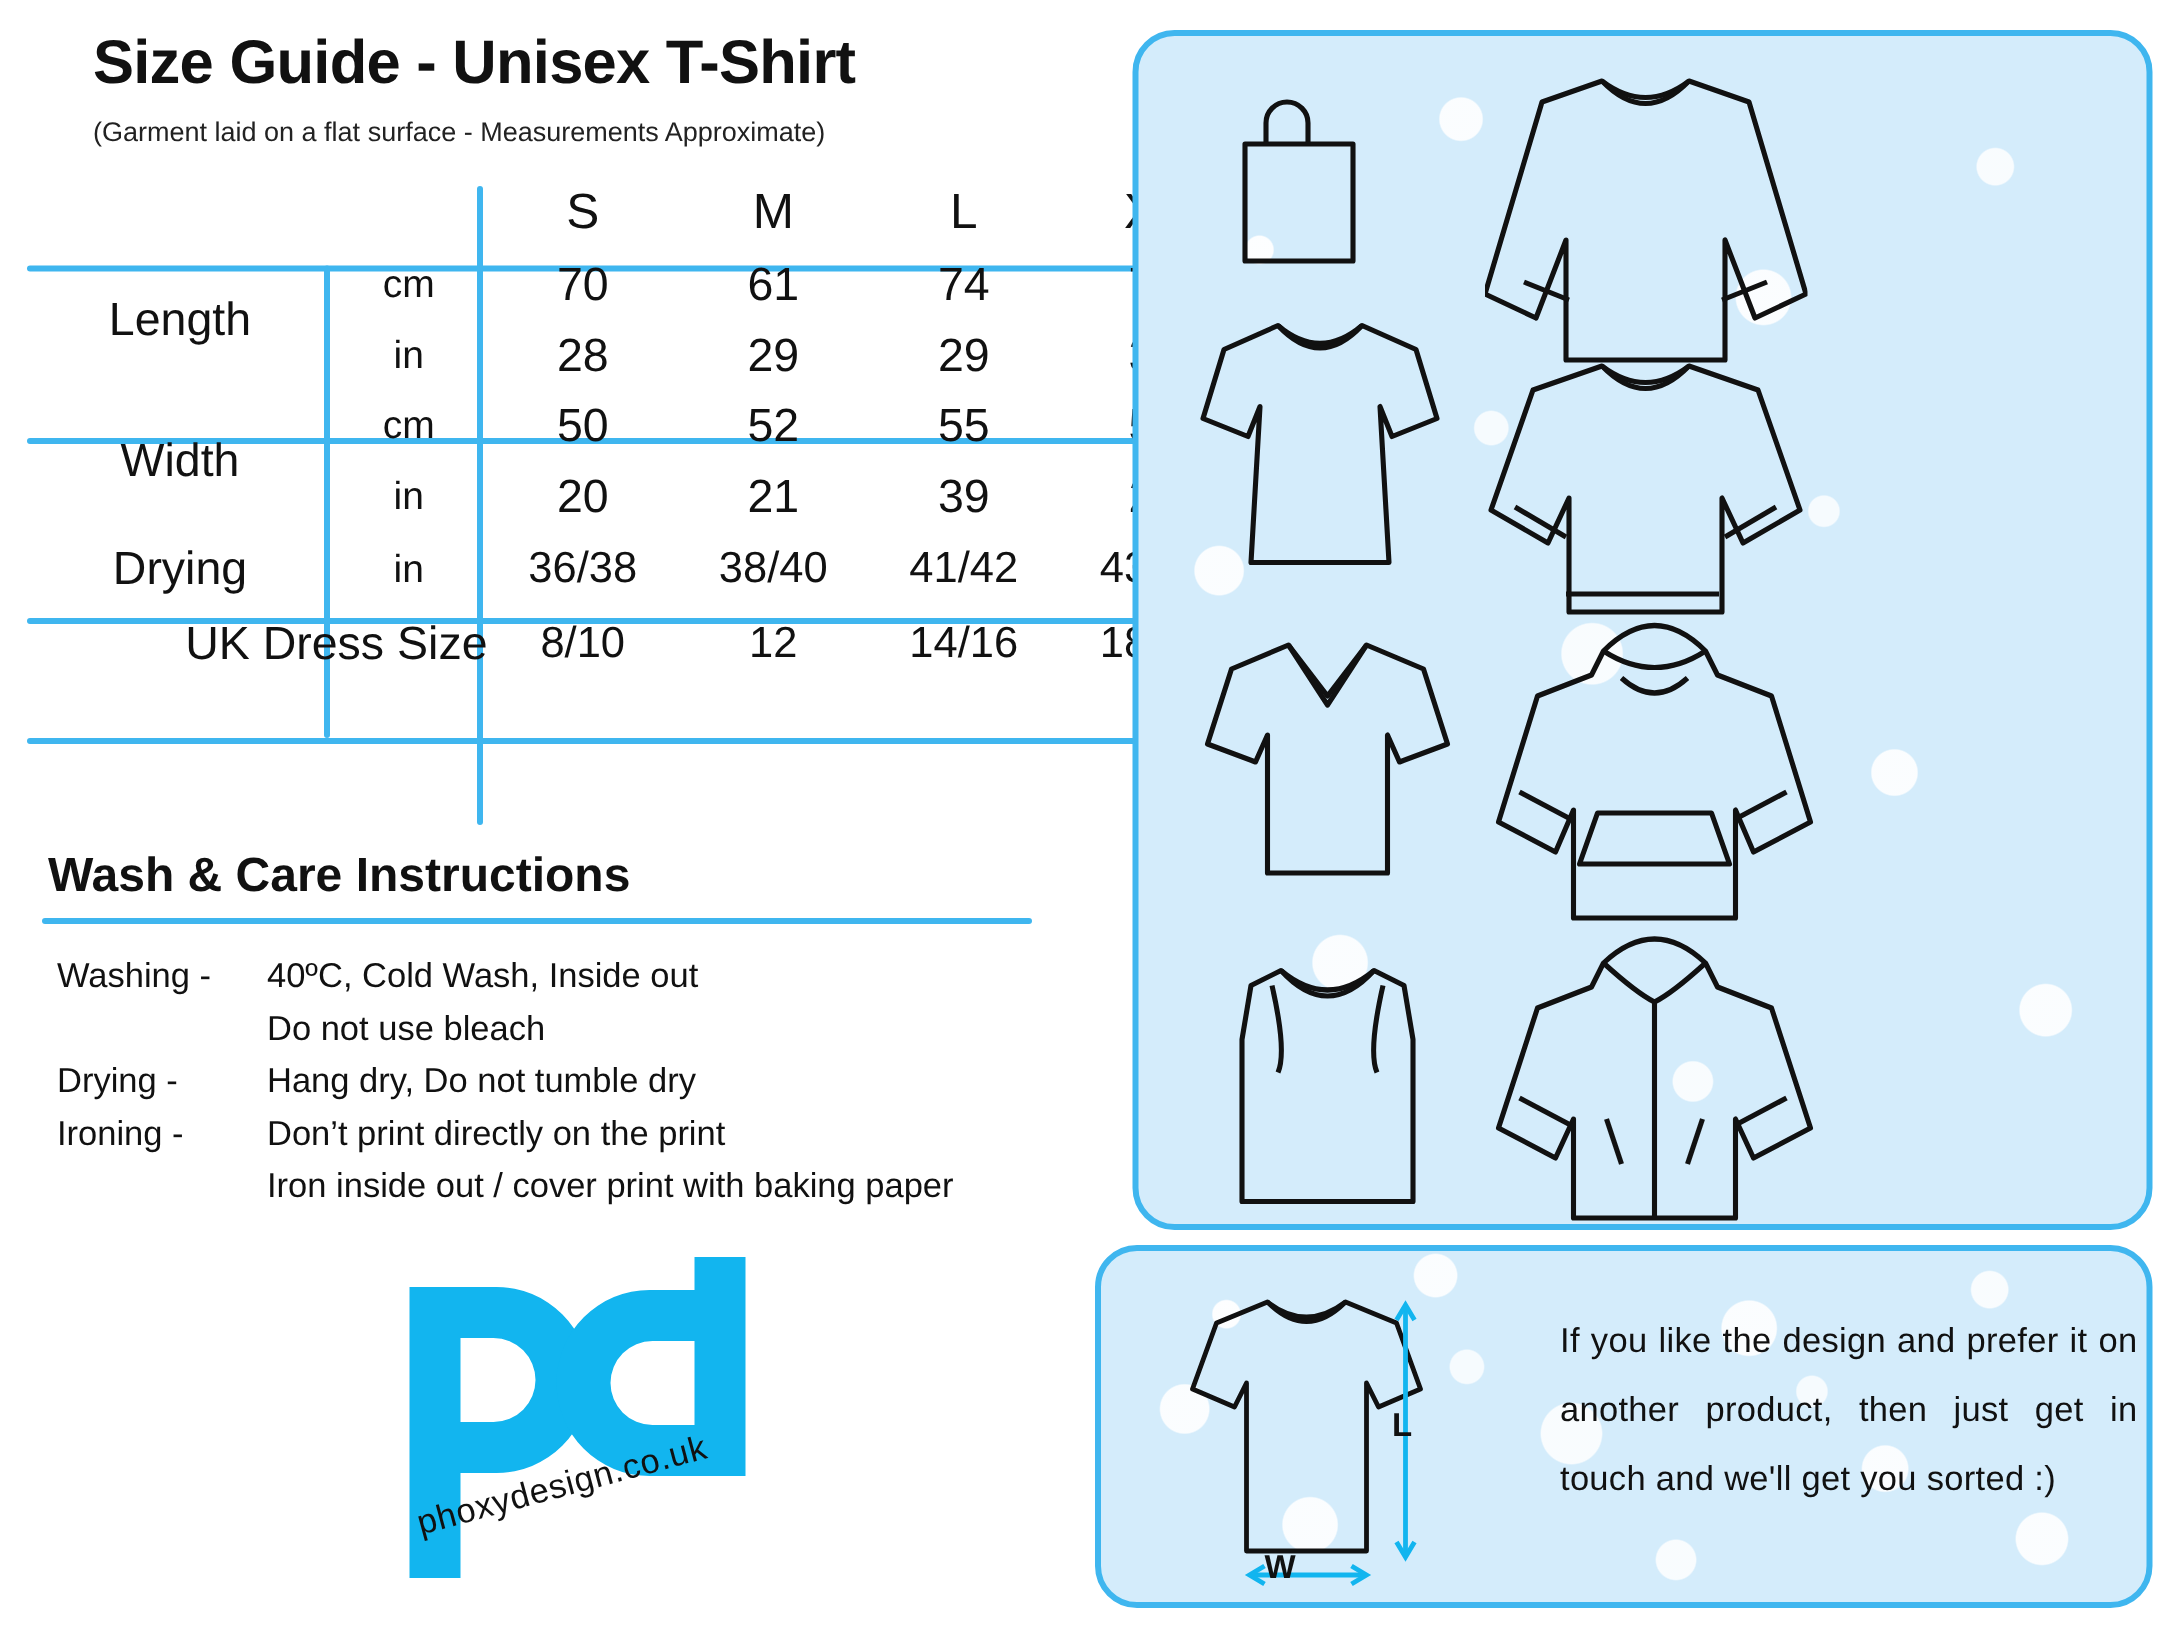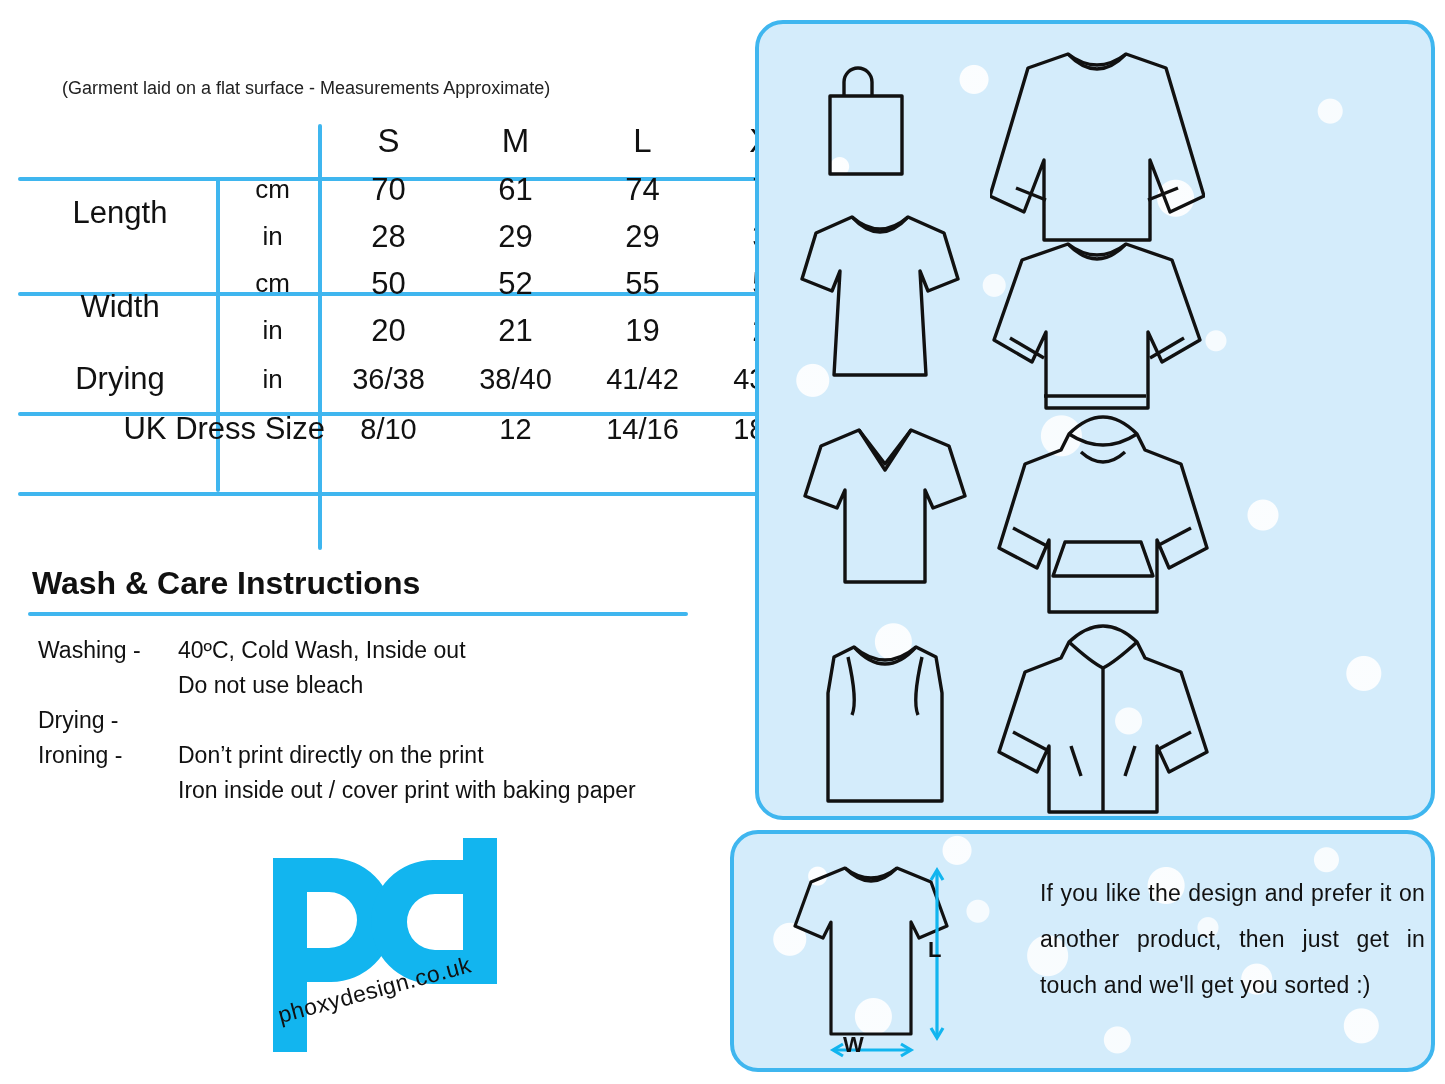--- a/index.html
+++ b/index.html
@@ -209,20 +209,21 @@
     color: #111;
   }
 </style>
 </head>
 <body>
 
 <div id="page">
 
   <div class="left">
 
+    <div class="title">Size Guide - Unisex T-Shirt</div>
     <div class="subtitle">(Garment laid on a flat surface - Measurements Approximate)</div>
 
     <div class="rule" style="left:18px; top:177px; width:940px;"></div>
     <div class="rule" style="left:18px; top:292px; width:940px;"></div>
     <div class="rule" style="left:18px; top:412px; width:940px;"></div>
     <div class="rule" style="left:18px; top:492px; width:940px;"></div>
     <div class="vrule" style="left:216px; top:177px; height:315px;"></div>
     <div class="vrule" style="left:318px; top:124px; height:426px;"></div>
     <div class="rule" style="left:28px; top:612px; width:660px;"></div>
 
@@ -272,21 +273,21 @@
           <td class="val">50</td>
           <td class="val">52</td>
           <td class="val">55</td>
           <td class="val">58</td>
           <td class="val">61</td>
         </tr>
         <tr class="cellpad">
           <td class="unit">in</td>
           <td class="val">20</td>
           <td class="val">21</td>
-          <td class="val">19</td>
+          <td class="val">39</td>
           <td class="val">23</td>
           <td class="val">24</td>
         </tr>
 
         <tr class="cellpad-tall">
           <td class="rowlabel">Drying</td>
           <td class="unit">in</td>
           <td class="val-sm">36/38</td>
           <td class="val-sm">38/40</td>
           <td class="val-sm">41/42</td>
@@ -309,20 +310,21 @@
     <div class="wash-title">Wash &amp; Care Instructions</div>
 
     <div class="care-block">
       <div class="care-row">
         <div class="care-key">Washing -</div>
         <div class="care-val">40ºC, Cold Wash, Inside out</div>
       </div>
       <div class="care-cont">Do not use bleach</div>
       <div class="care-row">
         <div class="care-key">Drying -</div>
+        <div class="care-val">Hang dry, Do not tumble dry</div>
       </div>
       <div class="care-row">
         <div class="care-key">Ironing -</div>
         <div class="care-val">Don’t print directly on the print</div>
       </div>
       <div class="care-cont">Iron inside out / cover print with baking paper</div>
     </div>
 
     <div class="logo">
       <svg width="240" height="215" viewBox="0 0 240 215" aria-hidden="true">

